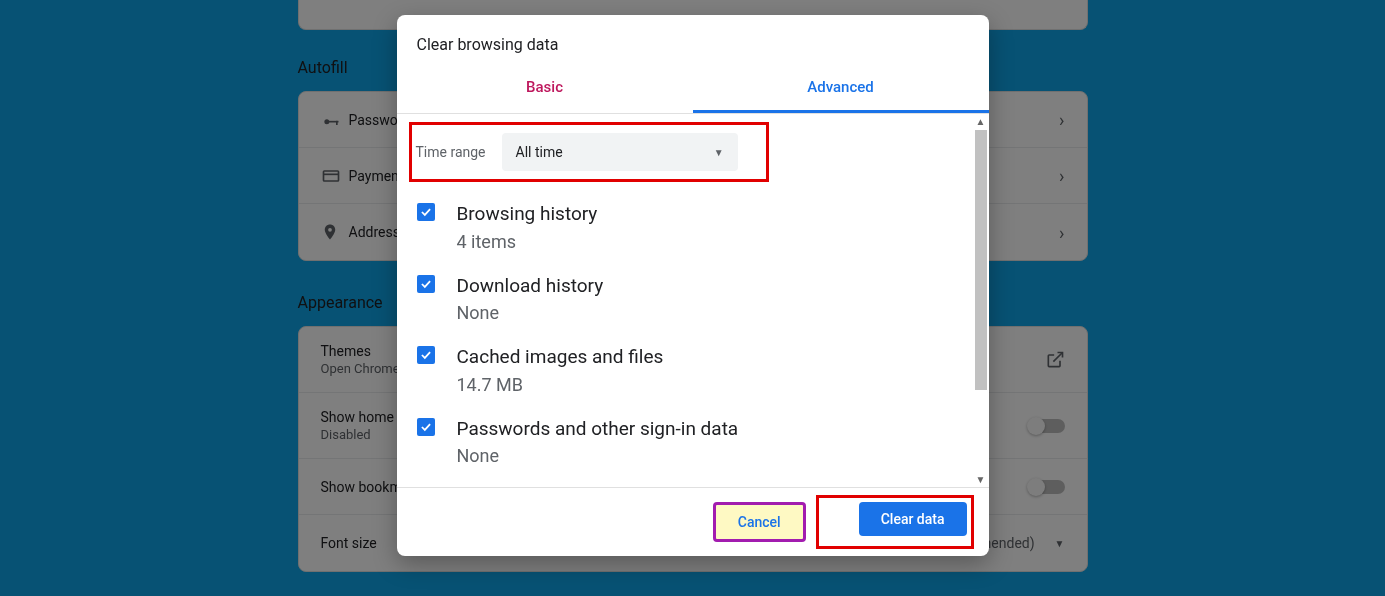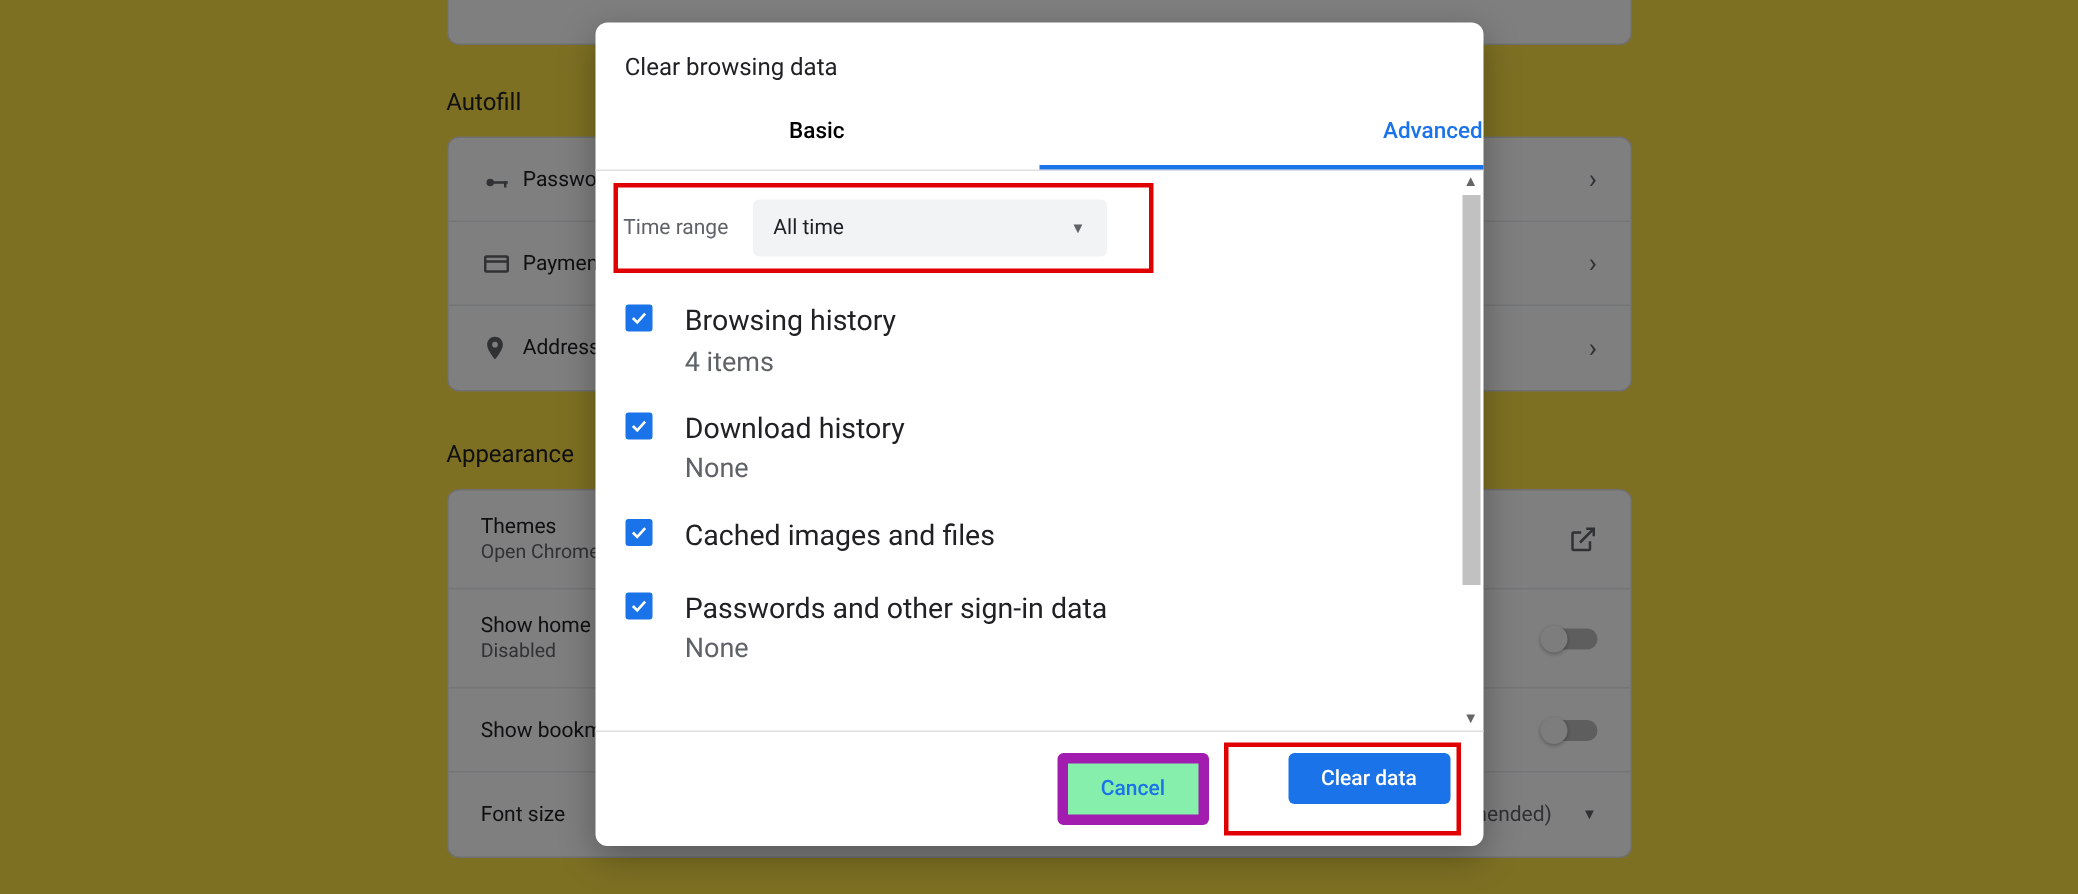--- a/index.html
+++ b/index.html
@@ -17,21 +17,21 @@
     }
     .bg-overlay {
       position: absolute;
       inset: 0;
       background: rgba(0,0,0,0.5);
       z-index: 10;
     }
     .settings-bg {
       position: absolute;
       inset: 0;
-      background: #fde047;
+      background: #0ea5e9;
       padding-top: 0;
     }
     .content-col {
       width: 790px;
       margin: 0 auto;
     }
     .card-partial {
       background: #fff;
       border: 1px solid #e0e0e0;
       border-radius: 8px;
@@ -136,29 +136,28 @@
     }
     .dialog-tabs {
       display: flex;
       border-bottom: 1px solid #e0e0e0;
     }
     .dialog-tab {
       flex: 1;
       text-align: center;
       padding: 12px 0 14px 0;
       font-size: 15px;
-      color: #000000;
+      color: #be185d;
       cursor: pointer;
       border-bottom: 3px solid transparent;
       font-weight: 500;
     }
     .dialog-tab.active {
       color: #1a73e8;
       border-bottom-color: #1a73e8;
-      text-align: right;
     }
     .dialog-body {
       position: relative;
       flex: 1;
     }
     .dialog-scroll {
       padding: 4px 16px 0 16px;
       height: 373px;
       overflow-y: auto;
     }
@@ -230,23 +229,23 @@
     }
     .btn {
       padding: 9px 22px;
       border-radius: 4px;
       font-size: 14px;
       font-weight: 500;
       cursor: pointer;
       border: none;
     }
     .btn-cancel {
-      background: #86efac;
+      background: #fef9c3;
       color: #1a73e8;
-      border: 7px solid #a21caf;
+      border: 3px solid #a21caf;
     }
     .btn-primary-wrap {
       border: 3px solid #e10000;
       padding: 4px;
       margin: -7px -3px -7px 0;
     }
     .btn-primary {
       background: #1a73e8;
       color: #fff;
       margin-left: 36px;
@@ -410,20 +409,21 @@
 
 
       <div class="check-row">
         <div class="check-box">
             <svg viewBox="0 0 24 24" fill="none" stroke="#fff" stroke-width="3">
               <polyline points="5,12 10,17 19,7"></polyline>
             </svg>
           </div>
         <div class="check-text">
           <div class="check-title">Cached images and files</div>
+          <div class="check-sub">14.7 MB</div>
         </div>
       </div>
 
       <div class="check-row">
         <div class="check-box">
             <svg viewBox="0 0 24 24" fill="none" stroke="#fff" stroke-width="3">
               <polyline points="5,12 10,17 19,7"></polyline>
             </svg>
           </div>
         <div class="check-text">

